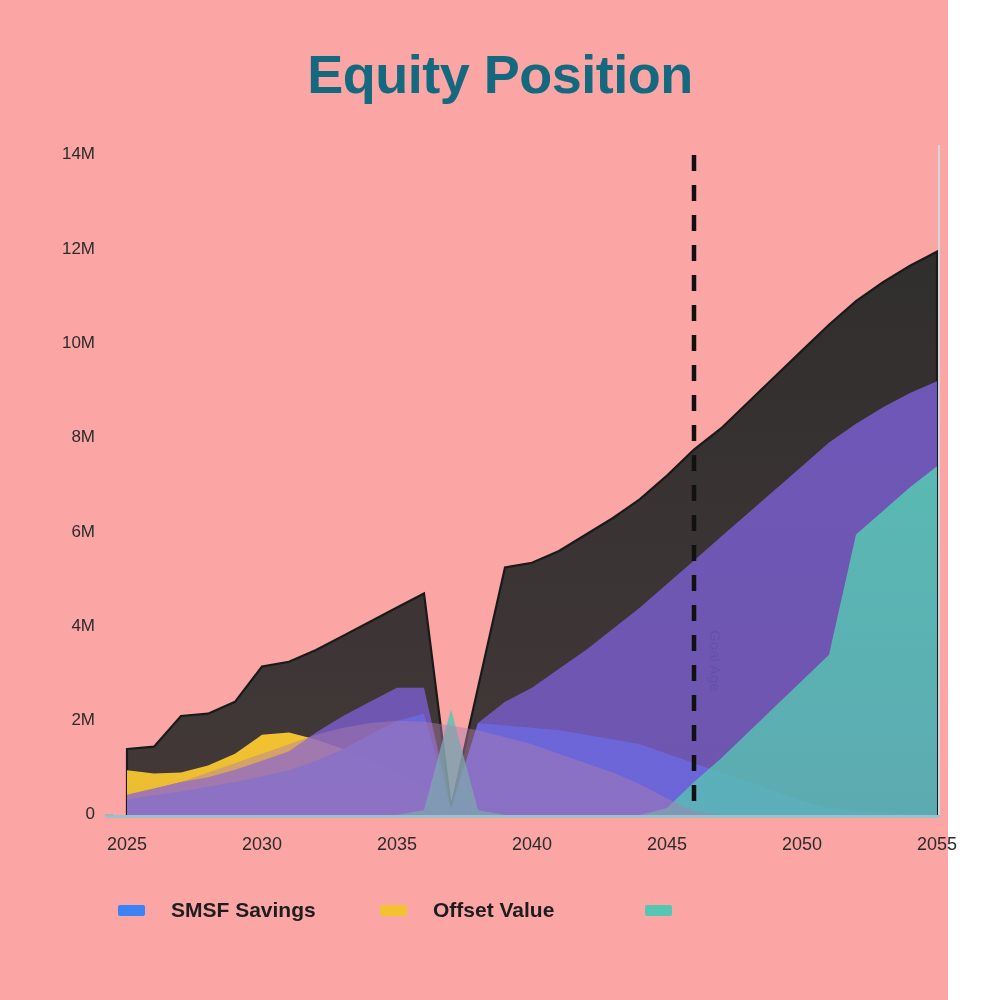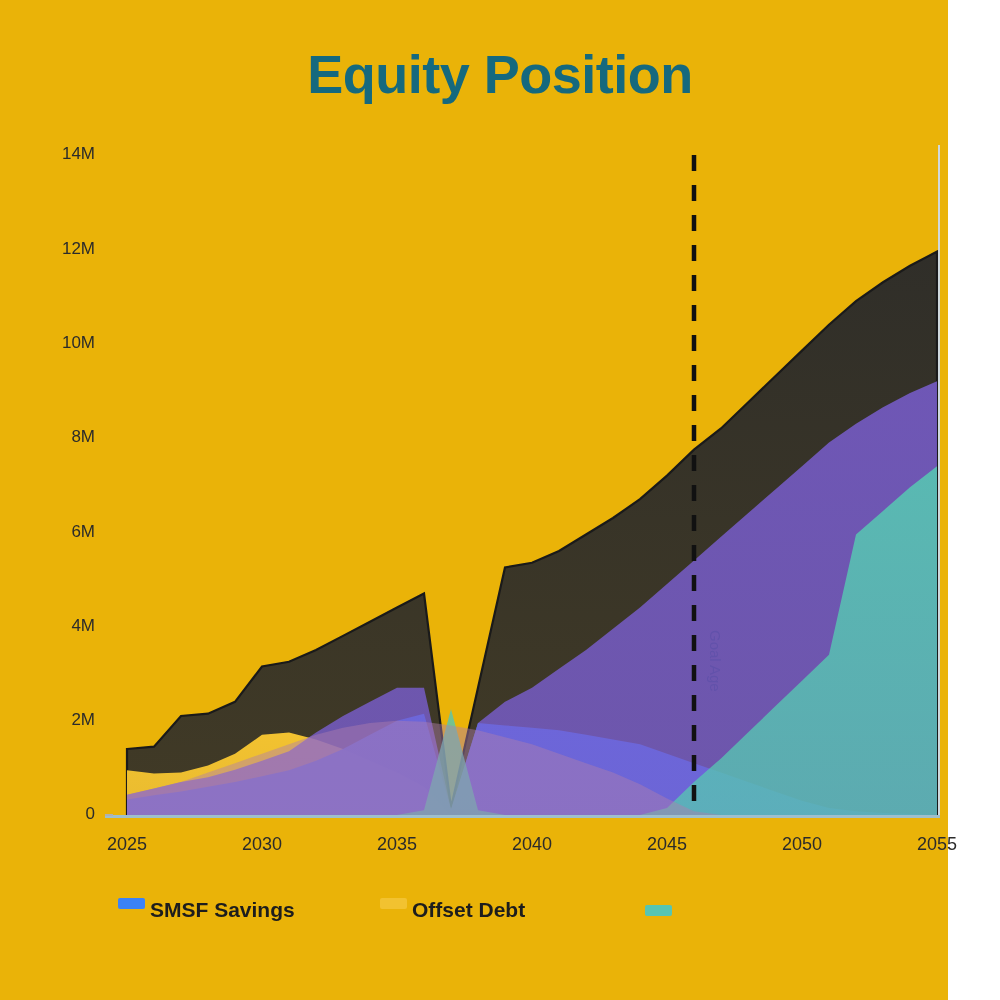--- a/index.html
+++ b/index.html
@@ -10,21 +10,21 @@
   body {
     width: 1000px;
     height: 1000px;
     font-family: "Liberation Sans", sans-serif;
     overflow: hidden;
   }
   #chart-card {
     position: relative;
     width: 948px;
     height: 1000px;
-    background: #eab308;
+    background: #fca5a5;
     box-sizing: border-box;
   }
   #chart-title {
     position: absolute;
     top: 45px;
     left: 0;
     width: 1000px;
     text-align: center;
     font-size: 54px;
     font-weight: bold;
@@ -66,22 +66,22 @@
     left: 118px;
     top: 893px;
     width: 800px;
     display: grid;
     grid-template-columns: 262px 265px 262px;
     grid-auto-rows: 34px;
     align-items: center;
   }
   .legend-item {
     display: flex;
-    align-items: flex-start;
-    gap: 5px;
+    align-items: center;
+    gap: 26px;
   }
   .legend-swatch {
     width: 27px;
     height: 11px;
     border-radius: 2px;
     flex: 0 0 auto;
   }
   .legend-text {
     font-size: 21px;
     font-weight: bold;
@@ -157,20 +157,20 @@
       </svg>
   </div>
 
   <div id="legend">
       <div class="legend-item">
         <span class="legend-swatch" style="background: rgb(59, 130, 246);"></span>
         <span class="legend-text">SMSF Savings</span>
       </div>
       <div class="legend-item">
         <span class="legend-swatch" style="background: rgb(242, 194, 48);"></span>
-        <span class="legend-text">Offset Debt</span>
+        <span class="legend-text">Offset Value</span>
       </div>
       <div class="legend-item">
         <span class="legend-swatch" style="background: rgb(87, 197, 178);"></span>
       </div>
     </div>
 
 </div>
 
 </body></html>

